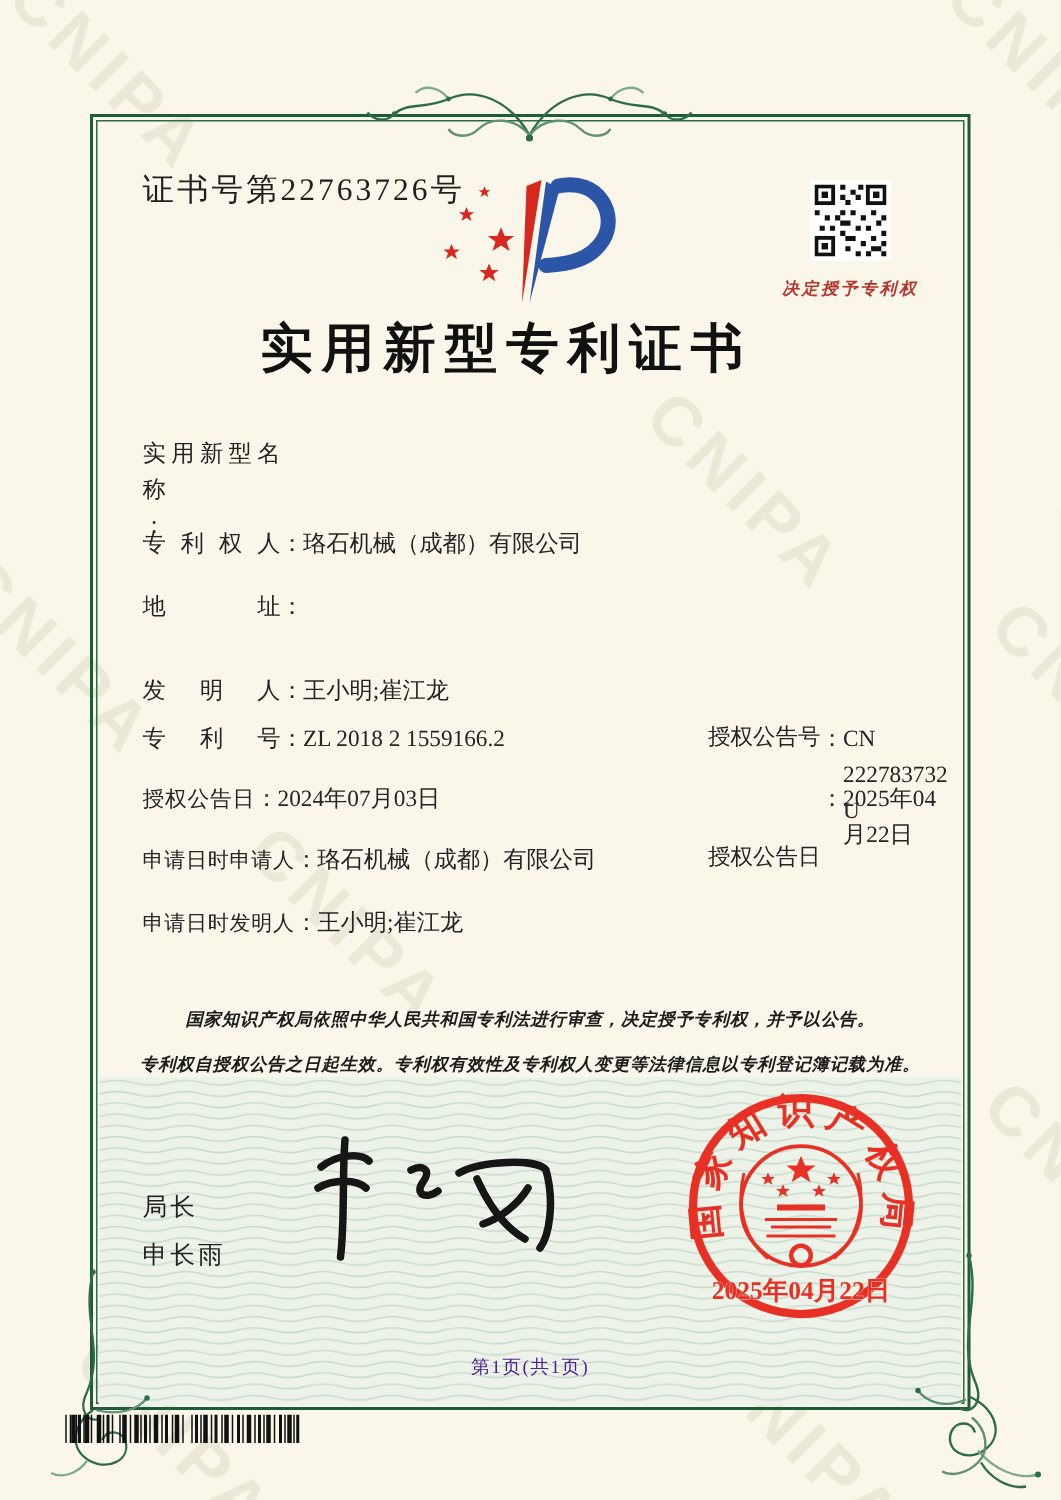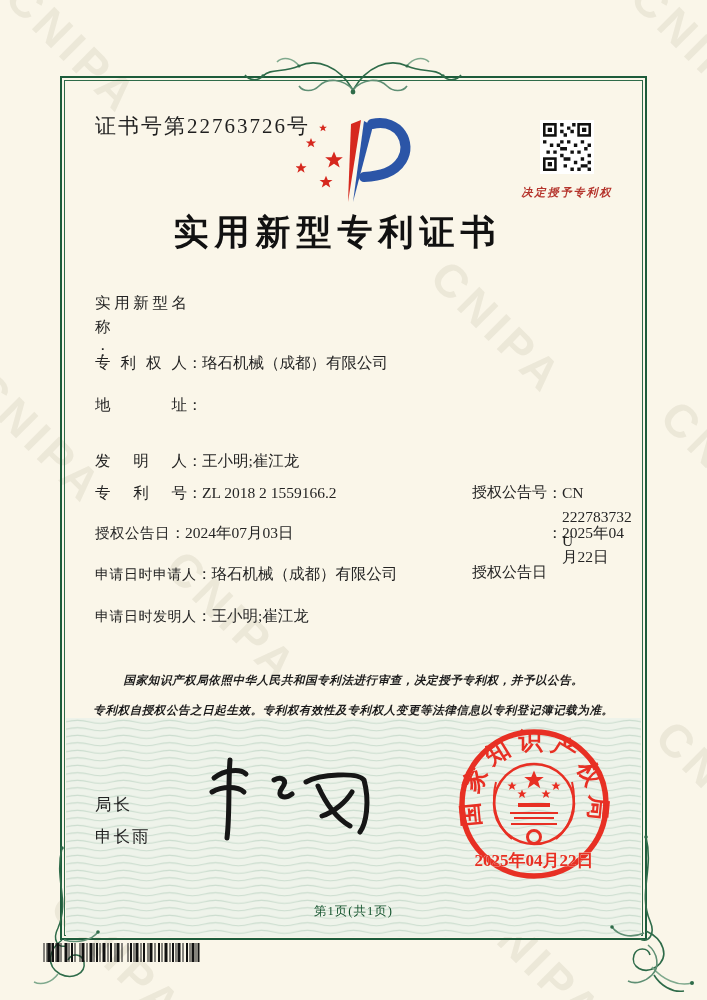--- a/index.html
+++ b/index.html
@@ -60,21 +60,21 @@
     position:absolute; left:95px; z-index:5;
     font-family:"Liberation Sans","DejaVu Sans",sans-serif;
     font-size:16.5px; color:#222; letter-spacing:2px;margin-top:10px;
   }
   .sig-role { top:784px; }
   .sig-name { top:816px; }
   .sig-script { position:absolute; left:200px; top:752px; z-index:5; }
   .seal { position:absolute; left:448px; top:720px; z-index:6; opacity:0.95; }
   .page-num {
     position:absolute; left:0; top:903px; width:707px; text-align:center; z-index:4;
-    font-size:12.5px; color:#14532d; letter-spacing:1px;
+    font-size:12.5px; color:#4c1d95; letter-spacing:1px;
   }
   .barcode { position:absolute; left:42px; top:943px; z-index:4; }
 </style>
 </head>
 <body>
 
 <div class="page">
 
   <div class="wm" style="left:-10px; top:20px;">CNIPA</div>
   <div class="wm" style="left:615px; top:20px;">CNIPA</div>

